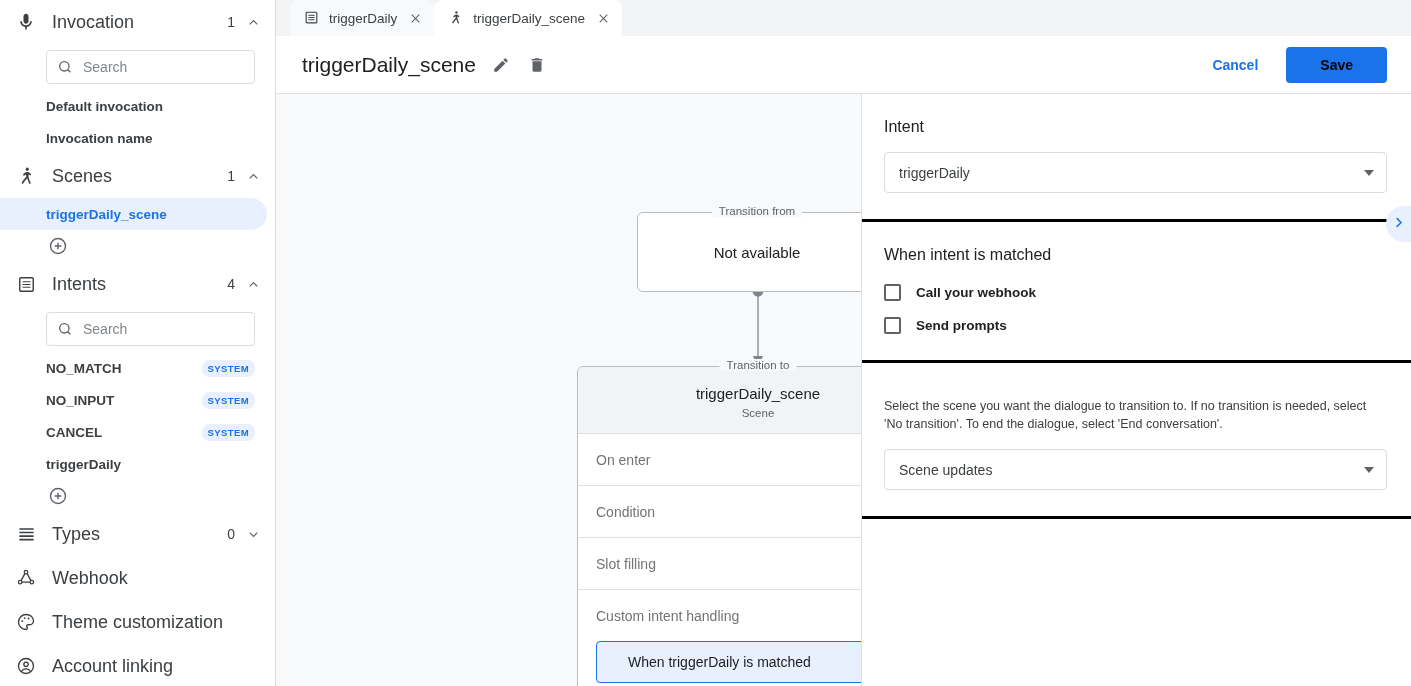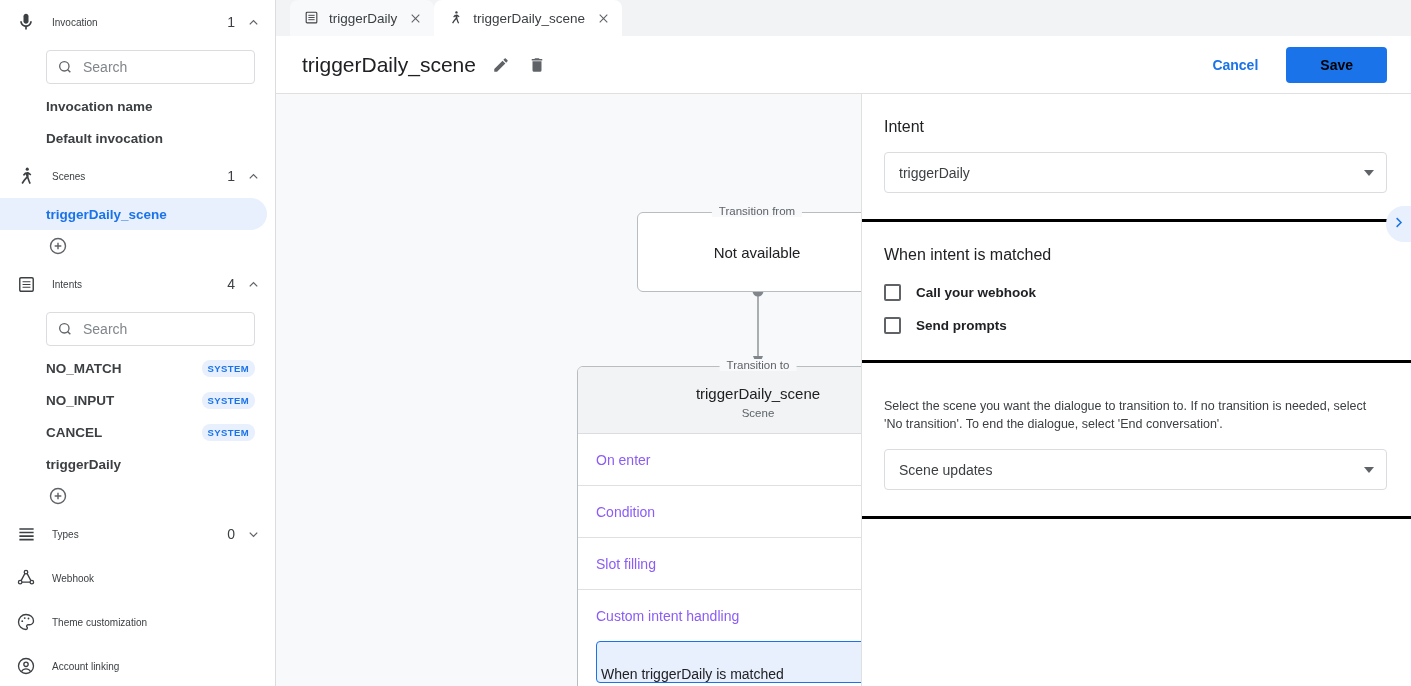--- a/index.html
+++ b/index.html
@@ -19,21 +19,21 @@
   .nav-section-header {
     display: flex; align-items: center; height: 44px;
     padding: 0 14px 0 14px; cursor: pointer;
   }
   .nav-icon {
     width: 24px; height: 24px; flex: 0 0 24px;
     display: flex; align-items: center; justify-content: center;
     color: #3c4043; margin-right: 14px;
   }
   .nav-icon svg { display: block; }
-  .nav-label { font-size: 10px; color: #3c4043; flex: 1; }
+  .nav-label { font-size: 18px; color: #3c4043; flex: 1; }
   .nav-count { font-size: 14px; color: #3c4043; margin-right: 10px; }
   .chev { width: 16px; height: 16px; color: #5f6368; display:flex; align-items:center; justify-content:center;}
 
   .search-wrap { padding: 6px 20px 6px 46px; }
   .search-box {
     display: flex; align-items: center; height: 34px;
     border: 1px solid #dadce0; border-radius: 4px; padding: 0 10px;
     background: #fff;
   }
   .search-box svg { flex: 0 0 16px; color: #5f6368; margin-right: 10px; }
@@ -126,25 +126,25 @@
   }
   .scene-head .name { font-size: 15px; color: #202124; }
   .scene-head .sub { font-size: 11.5px; color: #5f6368; margin-top: 5px; }
   .scene-row {
     border-bottom: 1px solid #e0e0e0; padding: 0 18px;
   }
   .scene-row:last-child { border-bottom: none; }
   .scene-row-head {
     display: flex; align-items: center; height: 51px; cursor: pointer;
   }
-  .scene-row-head .lbl { flex: 1; font-size: 14px; color: #8b5cf6; }
+  .scene-row-head .lbl { flex: 1; font-size: 14px; color: #737373; }
   .chip {
     margin: 0 0 12px 0; border: 1px solid #1a73e8; background: #e8f0fe;
-    border-radius: 4px; height: 42px; display: flex; align-items: flex-end;
-    padding: 0 4px; font-size: 14px; color: #202124; cursor: pointer;
+    border-radius: 4px; height: 42px; display: flex; align-items: center;
+    padding: 0 31px; font-size: 14px; color: #202124; cursor: pointer;
     position: relative;
   }
 
   .conn { position: absolute; pointer-events: none; }
 
   
   .panel {
     width: 549px; flex: 0 0 549px; background: #fff; position: relative;
     overflow: hidden;
   }
@@ -202,24 +202,24 @@
     <div class="search-wrap">
       <div class="search-box">
         <svg width="16" height="16" viewBox="0 0 24 24" fill="none" stroke="currentColor" stroke-width="2">
             <circle cx="11" cy="11" r="7"></circle>
             <path d="M20 20l-4.2-4.2"></path>
           </svg>
         <input type="text" placeholder="Search" style="">
       </div>
     </div>
     <div class="sub-item">
+      <span class="txt">Default invocation</span>
+    </div>
+    <div class="sub-item">
       <span class="txt">Invocation name</span>
-    </div>
-    <div class="sub-item">
-      <span class="txt">Default invocation</span>
     </div>
 
     <div class="nav-section-header">
       <span class="nav-icon">
         <svg width="20" height="20" viewBox="0 0 24 24" fill="currentColor">
             <circle cx="13.5" cy="3.8" r="1.9"></circle>
             <path d="M11.3 7.2l-3 3.4 1.3 1.4 2-2.1.9 2.6-3.4 3.9-2.6 4.1 1.7 1.1 2.6-4 2.6-2.9 1.5 4.3 1.2 2.6 1.8-.9-1.2-2.5-1.6-4.6V9.9l2.3 1.5 1-1.6-3.2-2.2c-.5-.3-1-.5-1.6-.5-.8 0-1.6.4-2.3 1.1z"></path>
           </svg>
       </span>
       <span class="nav-label">Scenes</span>

